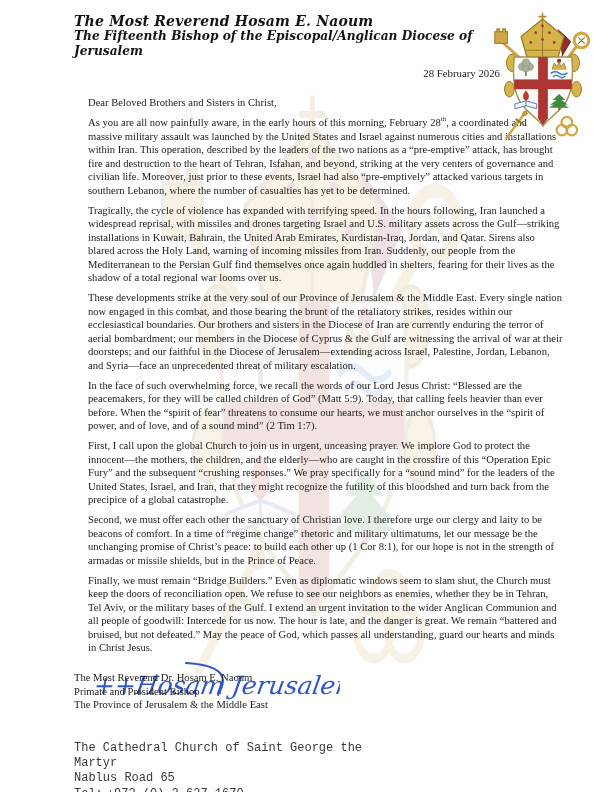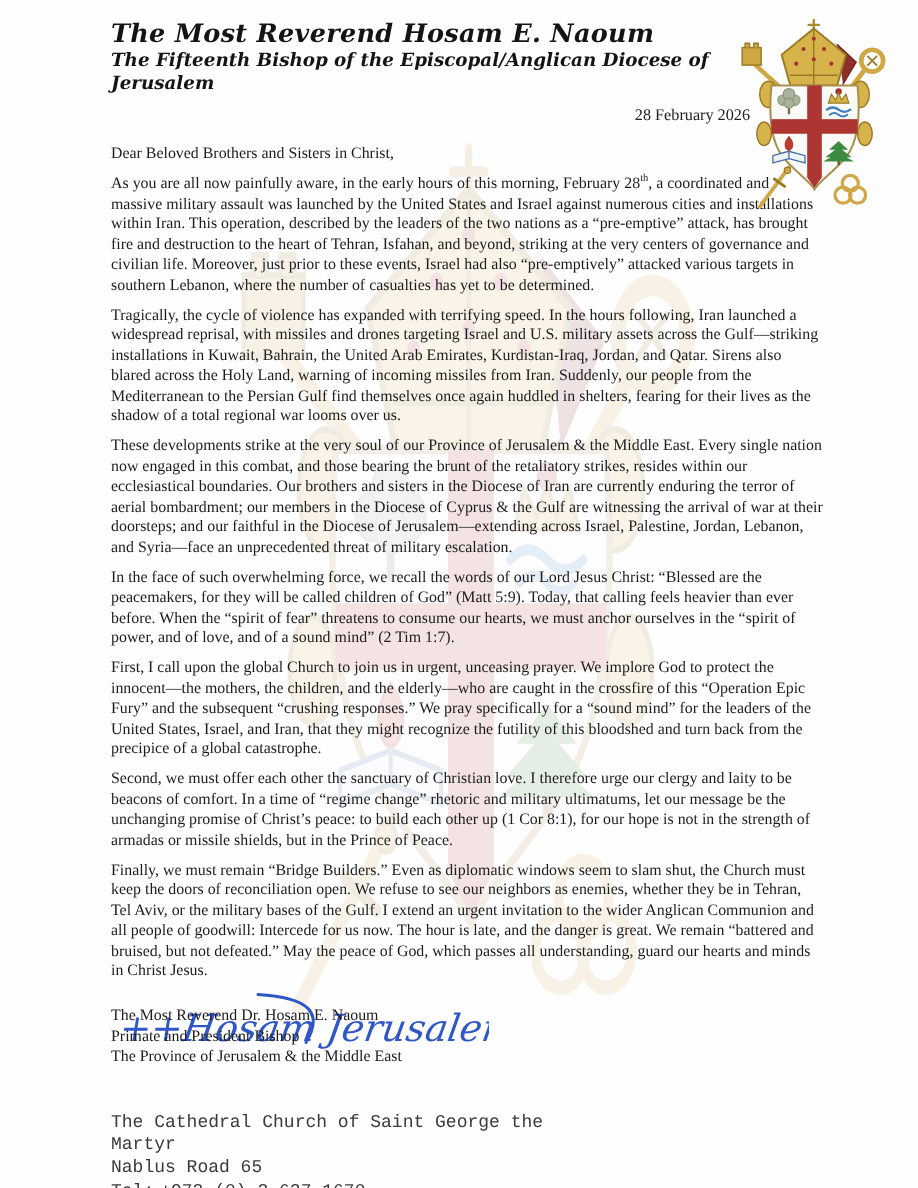--- a/index.html
+++ b/index.html
@@ -4,30 +4,30 @@
 <style>
   html,body { margin:0; padding:0; background:#ffffff; }
   .page {
     position:relative; width:612px; height:792px; background:#fffeff;
     font-family:"Liberation Serif", serif; color:#1c1c1c; overflow:hidden;
     margin:0 auto;
   }
   .watermark { position:absolute; left:138px; top:90px; opacity:0.13; z-index:0; pointer-events:none; }
   .header { position:absolute; left:74px; top:13px; width:426px; z-index:2; }
   .h-name {
-    font-family:"DejaVu Serif", serif; font-size:17px; font-weight:bold; font-style:italic;
+    font-family:"DejaVu Serif", serif; font-size:14px; font-weight:bold; font-style:italic;
     letter-spacing:.2px; margin:0; color:#141414;
   }
   .h-sub {
     font-family:"DejaVu Serif", serif; font-size:12.2px; font-weight:bold; font-style:italic;
     line-height:1.25; margin:0; color:#141414;
   }
   .h-date { text-align:right; font-size:10.8px; margin-top:7px; color:#222; }
   .crest-box { position:absolute; left:487px; top:11px; z-index:2; }
-  .body-text { position:absolute; left:74px; top:96px; width:475px; font-size:10.6px; line-height:13.5px; z-index:1; }
+  .body-text { position:absolute; left:88px; top:96px; width:475px; font-size:10.6px; line-height:13.5px; z-index:1; }
   .body-text p { margin:0 0 6.5px 0; text-align:left; }
   .body-text sup { font-size:7px; line-height:0; vertical-align:super;text-align:right; }
   .closing { margin-top:1px; }
   .sig-svg { display:block; margin:1px 0 0 2px; }
   .sig-block { position:absolute; left:74px; top:671px; font-size:10.6px; line-height:13.6px; z-index:2; }
   .footer { position:absolute; left:74px; top:741px; width:476px; z-index:2; display:flex;
     font-family:Liberation Mono, monospace; font-size:12px; line-height:15.2px; color:#3a3a3a;flex-direction:column; }
   .footer-left { width:318px; }
   .footer-right { flex:1; }
   .email-link { color:#4a7fba; text-decoration:underline; cursor:pointer; }

